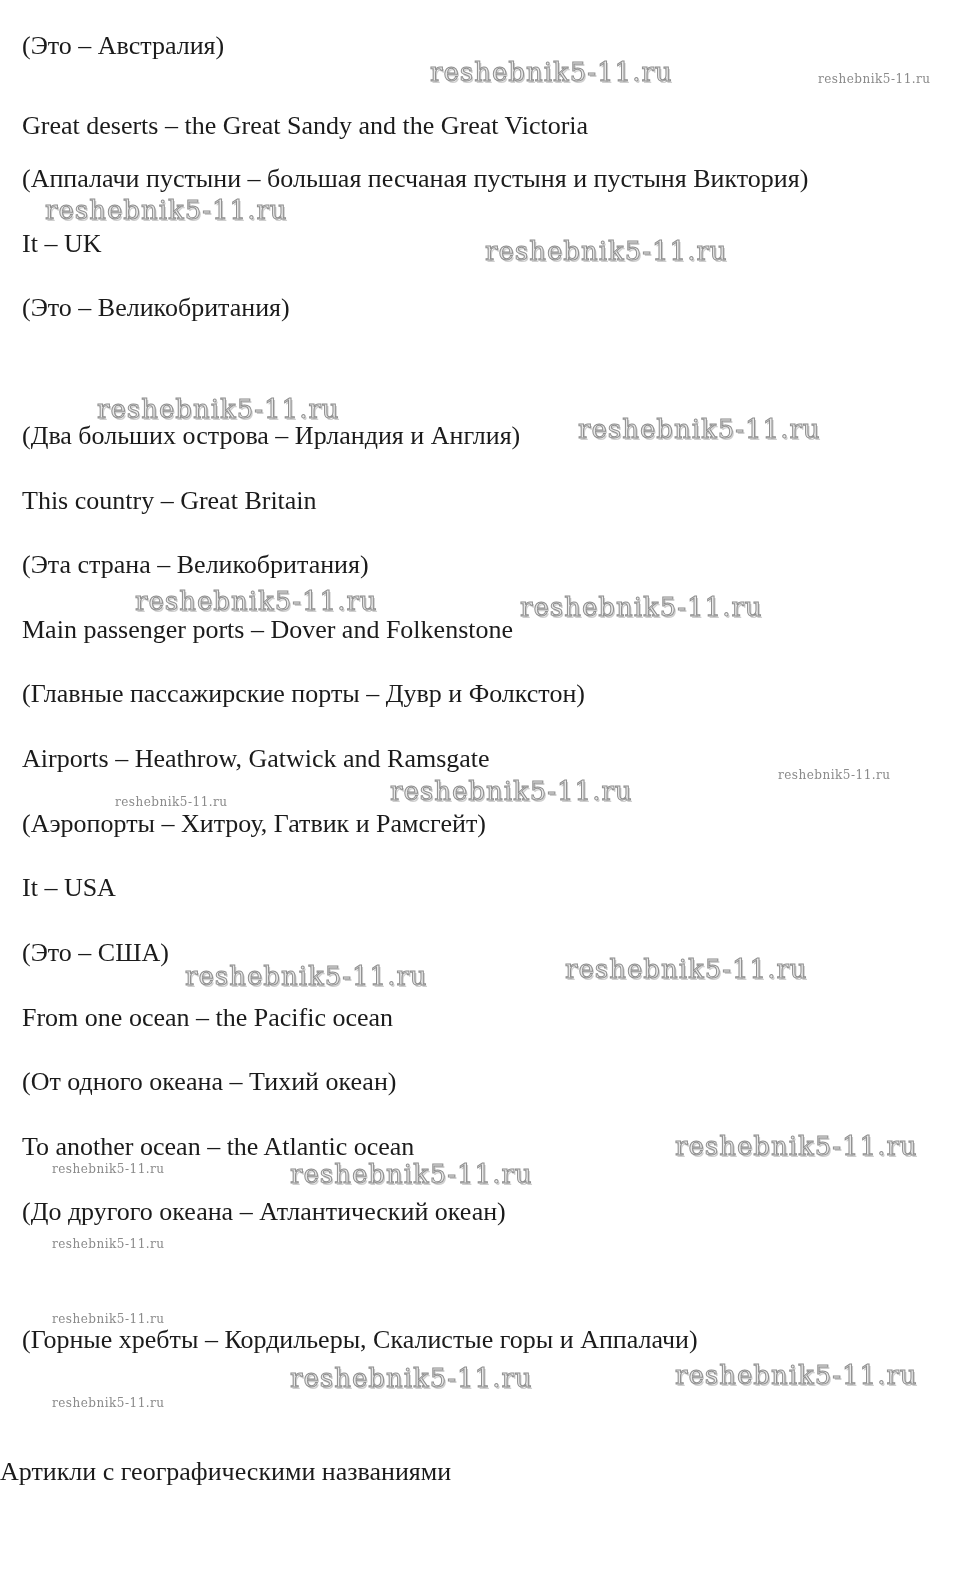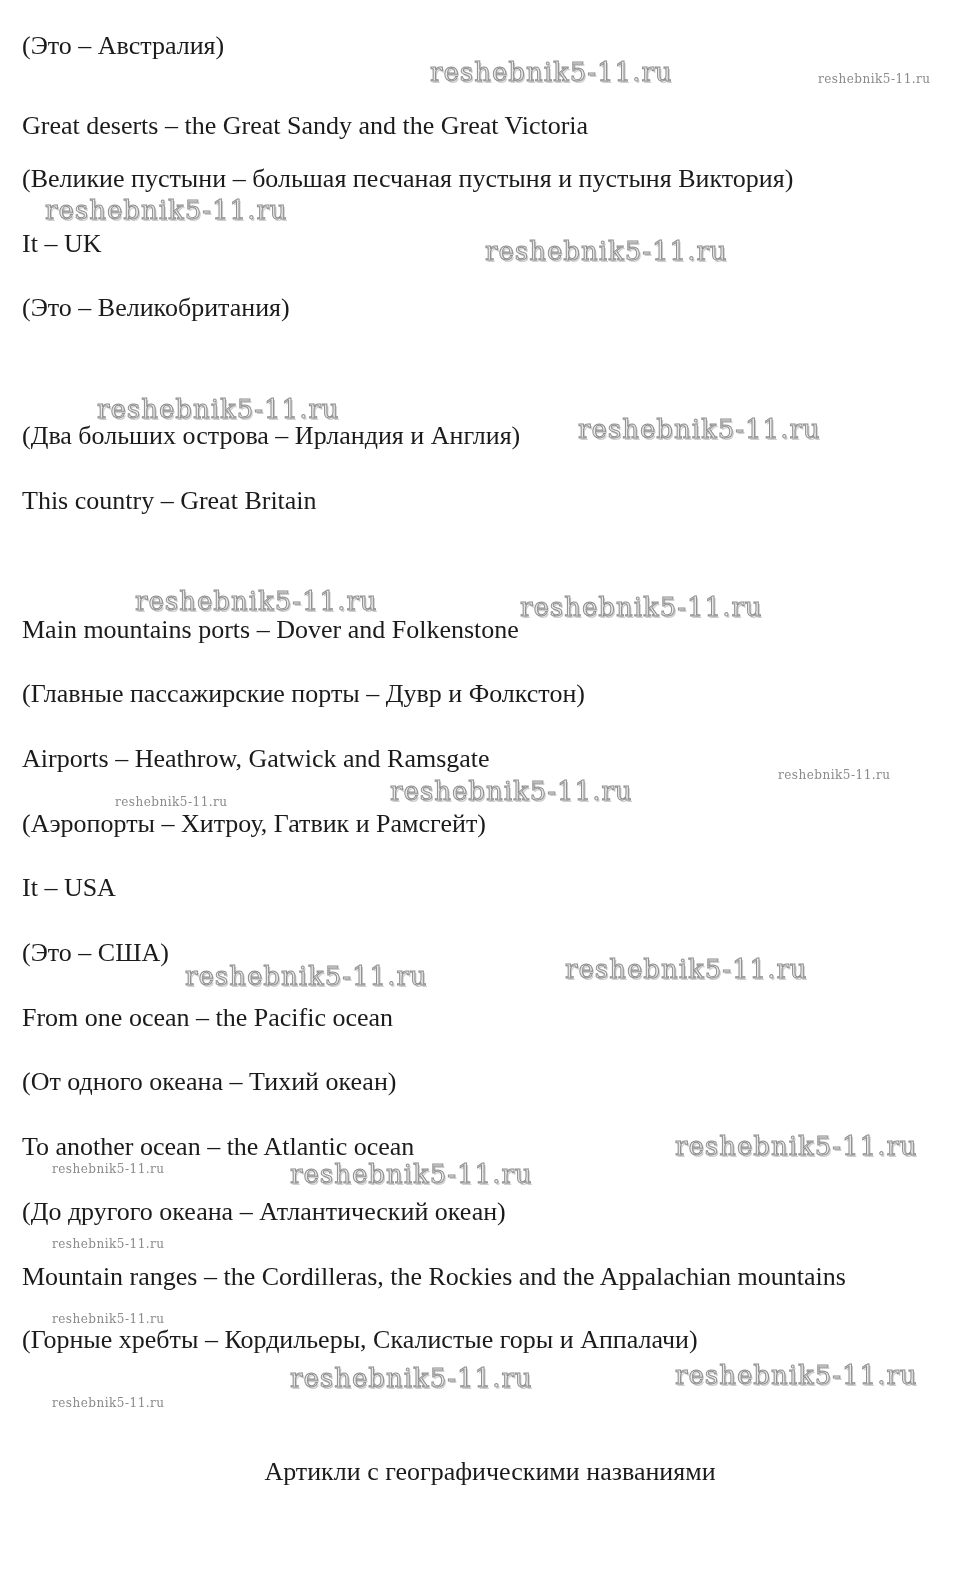--- a/index.html
+++ b/index.html
@@ -44,48 +44,48 @@
   .wm.small {
     font-size: 12px;
     color: #8a8a8a;
     font-family: "DejaVu Serif", serif;
     letter-spacing: 0.5px;
   }
   .footer-title {
     position: absolute;
     left: 0;
     width: 980px;
-    text-align: center;
+    text-align: left;
     font-size: 26px;
     color: #1b1b1b;
   }
 </style>
 </head>
 <body>
 
 <div class="page">
 
   <div class="line" style="top:30px">(Это – Австралия)</div>
   <div class="line" style="top:110px">Great deserts – the Great Sandy and the Great Victoria</div>
-  <div class="line" style="top:163px">(Великие пустыни – большая песчаная пустыня и пустыня Виктория)</div>
+  <div class="line" style="top:163px">(Аппалачи пустыни – большая песчаная пустыня и пустыня Виктория)</div>
   <div class="line" style="top:228px">It – UK</div>
   <div class="line" style="top:292px">(Это – Великобритания)</div>
   <div class="line" style="top:420px">(Два больших острова – Ирландия и Англия)</div>
   <div class="line" style="top:485px">This country – Great Britain</div>
-  <div class="line" style="top:614px">Main mountains ports – Dover and Folkenstone</div>
+  <div class="line" style="top:549px">(Эта страна – Великобритания)</div>
+  <div class="line" style="top:614px">Main passenger ports – Dover and Folkenstone</div>
   <div class="line" style="top:678px">(Главные пассажирские порты – Дувр и Фолкстон)</div>
   <div class="line" style="top:808px">(Аэропорты – Хитроу, Гатвик и Рамсгейт)</div>
   <div class="line" style="top:743px">Airports – Heathrow, Gatwick and Ramsgate</div>
   <div class="line" style="top:872px">It – USA</div>
   <div class="line" style="top:937px">(Это – США)</div>
   <div class="line" style="top:1002px">From one ocean – the Pacific ocean</div>
   <div class="line" style="top:1066px">(От одного океана – Тихий океан)</div>
   <div class="line" style="top:1131px">To another ocean – the Atlantic ocean</div>
   <div class="line" style="top:1196px">(До другого океана – Атлантический океан)</div>
-  <div class="line wide" style="top:1261px">Mountain ranges – the Cordilleras, the Rockies and the Appalachian mountains</div>
   <div class="line" style="top:1324px">(Горные хребты – Кордильеры, Скалистые горы и Аппалачи)</div>
 
   <div class="wm big" style="left:430px; top:57px">reshebnik5-11.ru</div>
   <div class="wm big" style="left:45px;  top:195px">reshebnik5-11.ru</div>
   <div class="wm big" style="left:485px; top:236px">reshebnik5-11.ru</div>
   <div class="wm big" style="left:97px;  top:394px">reshebnik5-11.ru</div>
   <div class="wm big" style="left:578px; top:414px">reshebnik5-11.ru</div>
   <div class="wm big" style="left:135px; top:586px">reshebnik5-11.ru</div>
   <div class="wm big" style="left:520px; top:592px">reshebnik5-11.ru</div>
   <div class="wm big" style="left:390px; top:776px">reshebnik5-11.ru</div>

